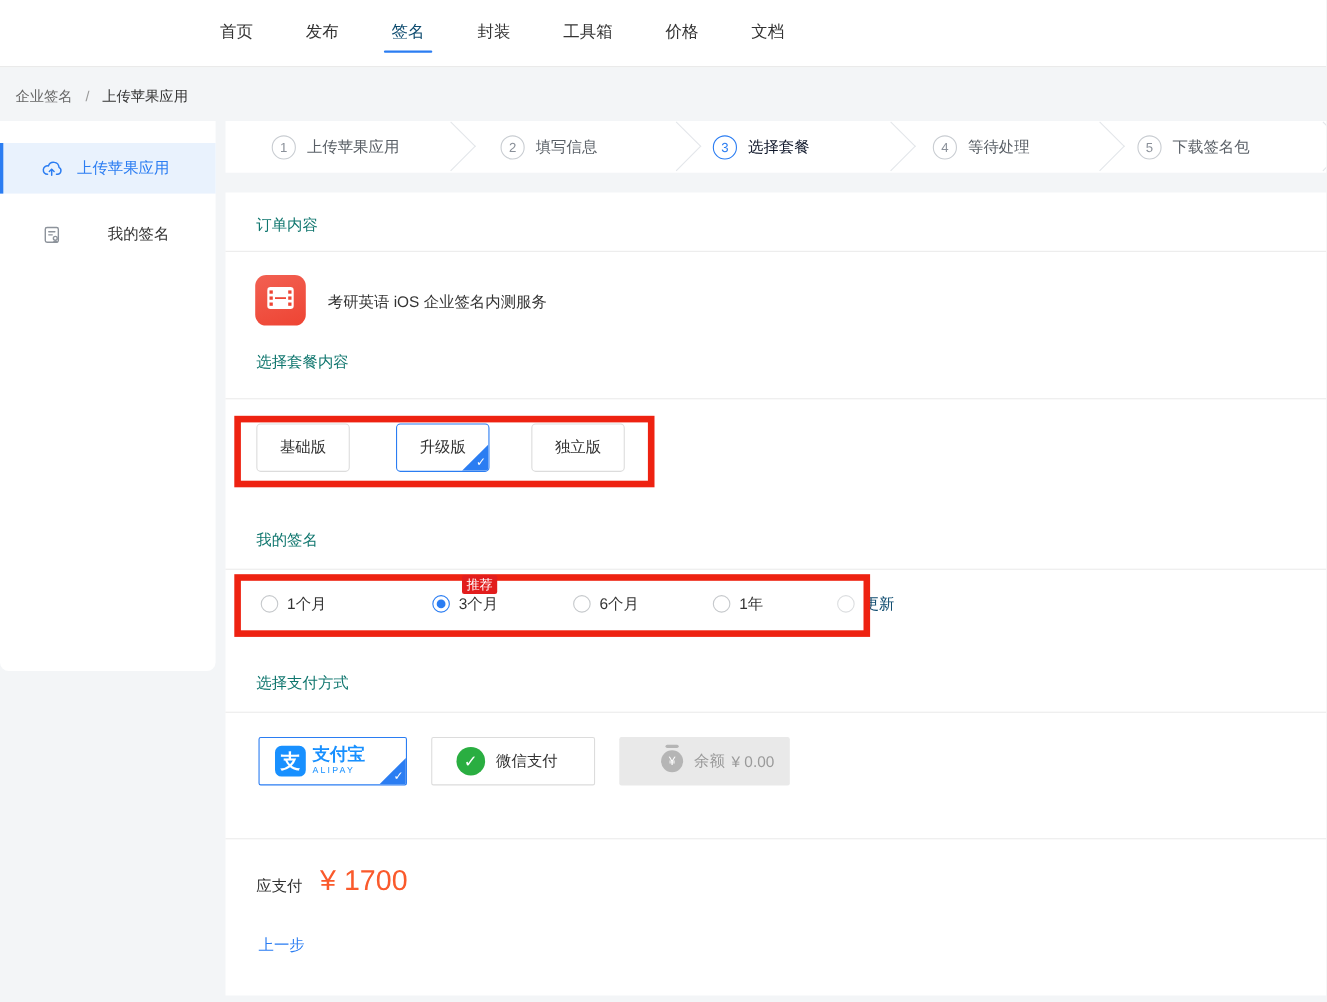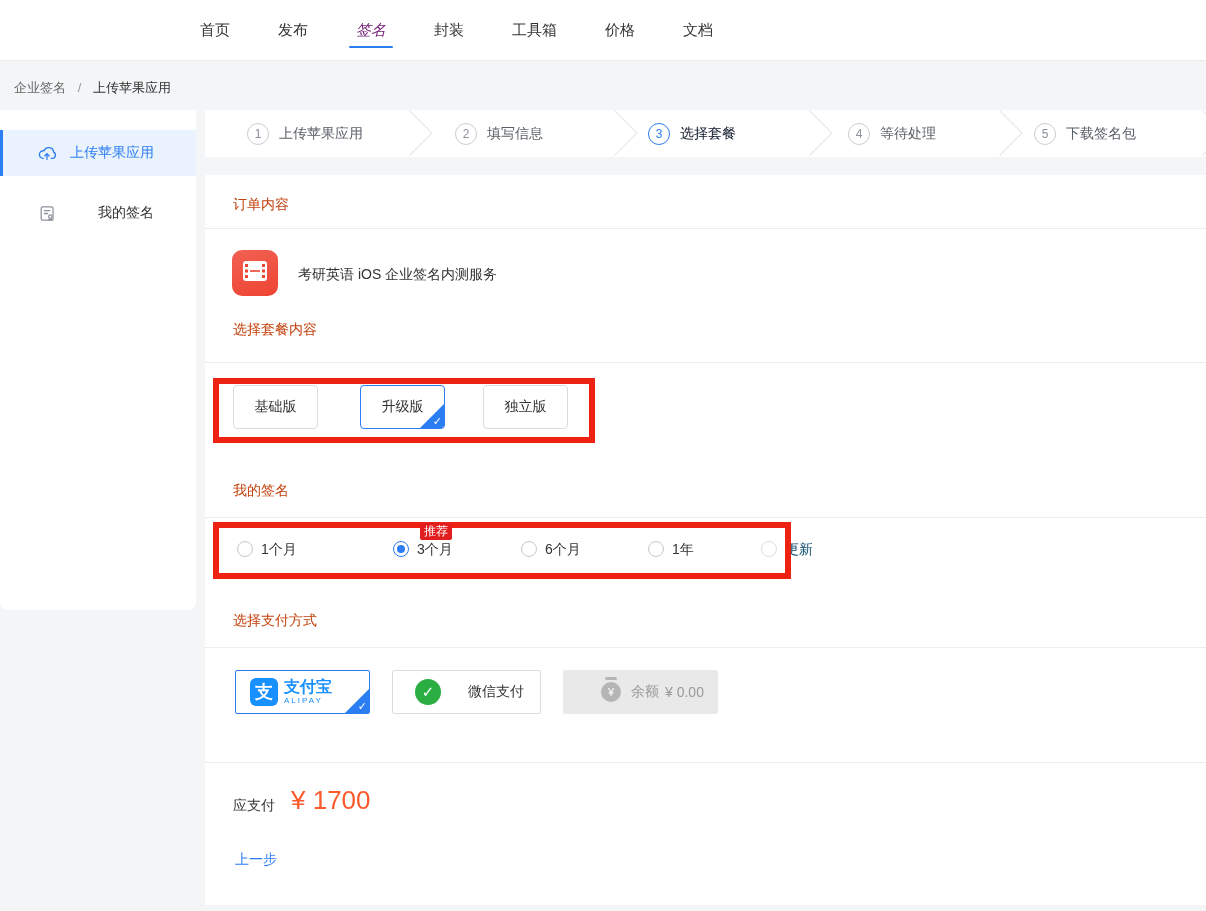--- a/index.html
+++ b/index.html
@@ -4,21 +4,21 @@
 <style>
   * { margin:0; padding:0; box-sizing:border-box; }
   body { font-family:"Liberation Sans","DejaVu Sans",sans-serif; background:#e8eaec; }
   #root { position:relative; width:1206px; height:911px; background:#f3f5f7; overflow:hidden; }
 
   
   .header { position:absolute; left:0; top:0; width:1206px; height:61px; background:#fff;
             border-bottom:1px solid #eaeaea; display:flex; align-items:flex-end; padding-left:200px; }
   .nav { display:flex; gap:48px; height:100%; align-items:center; }
   .nav-item { position:relative; font-size:15px; color:#333; cursor:pointer; line-height:60px; }
-  .nav-item.active { color:#701a75;font-style:italic; }
+  .nav-item.active { color:#0c4a6e; }
   .nav-item.active::after { content:""; position:absolute; left:-7px; right:-7px; bottom:12px;
             height:2px; background:#2b7df2; border-radius:1px; }
 
   
   .breadcrumb { position:absolute; left:14px; top:79px; font-size:13px; color:#666; }
   .breadcrumb .sep { margin:0 8px; color:#999; }
   .breadcrumb .cur { color:#333; }
 
   
   .sidebar { position:absolute; left:0; top:110px; width:196px; height:500px; background:#fff;
@@ -37,21 +37,21 @@
   .step { position:absolute; top:0; height:47px; display:flex; align-items:center; }
   .step .circle { width:22px; height:22px; border:1px solid #c9cdd2; border-radius:50%; color:#8a9099;
           font-size:12px; display:flex; align-items:center; justify-content:center; }
   .step .slabel { margin-left:10px; font-size:14px; color:#595f66; }
   .step.active .circle { border-color:#2b7df2; color:#2b7df2; }
   .step.active .slabel { color:#0f172a; }
 
   
   .card { position:absolute; left:205px; top:175px; width:1001px; height:730px; background:#fff; }
   .hr { position:absolute; left:0; right:0; height:1px; background:#ececec; }
-  .sec-title { position:absolute; left:28px; font-size:14px; color:#c2410c; }
+  .sec-title { position:absolute; left:28px; font-size:14px; color:#0f766e; }
 
   
   .app-icon { position:absolute; left:27px; top:75px; width:46px; height:46px; border-radius:10px;
               background:linear-gradient(160deg,#f26052,#ee4433); display:flex; align-items:center; justify-content:center; }
   .product-name { position:absolute; left:93px; top:91px; font-size:14px; color:#333; }
 
   
   .anno { position:absolute; border:6px solid #ee2211; z-index:5; pointer-events:none; }
   .anno1 { left:8px; top:203px; width:382px; height:65px; }
   .anno2 { left:8px; top:347px; width:578px; height:57px; }
@@ -84,21 +84,21 @@
   .pay-alipay { left:30px; width:135px; }
   .pay-wechat { left:187px; width:149px; }
   .pay-balance { left:358px; width:155px; background:#e9e9e9; border:none; cursor:default; }
   .ali-logo { width:28px; height:28px; margin-left:14px; background:#1890ff; border-radius:6px; color:#fff;
               font-size:18px; font-weight:bold; display:flex; align-items:center; justify-content:center; }
   .ali-text { margin-left:6px; display:flex; flex-direction:column; line-height:1; }
   .ali-cn { font-size:16px; font-weight:bold; color:#1890ff; }
   .ali-en { font-size:8px; letter-spacing:2px; color:#1890ff; margin-top:2px; }
   .wx-icon { width:26px; height:26px; margin-left:22px; background:#2aae41; border-radius:50%; color:#fff;
              font-size:15px; font-weight:bold; display:flex; align-items:center; justify-content:center; }
-  .wx-label { margin-left:27px; font-size:14px; color:#333; }
+  .wx-label { margin-left:10px; font-size:14px; color:#333; }
   .bag { position:relative; width:20px; height:20px; margin-left:38px; background:#b5b5b5; border-radius:50%;
          color:#fff; font-size:11px; display:flex; align-items:center; justify-content:center; }
   .bag::before { content:""; position:absolute; top:-5px; left:4px; width:12px; height:3px;
          background:#b5b5b5; border-radius:2px; }
   .bal-label { margin-left:10px; font-size:14px; color:#9a9a9a; }
   .bal-amount { margin-left:6px; font-size:14px; color:#9a9a9a; }
 
   
   .due-label { position:absolute; left:28px; top:622px; font-size:14px; color:#333; }
   .due-amount { position:absolute; left:86px; top:610px; font-size:26px; color:#fa5a2c; }

